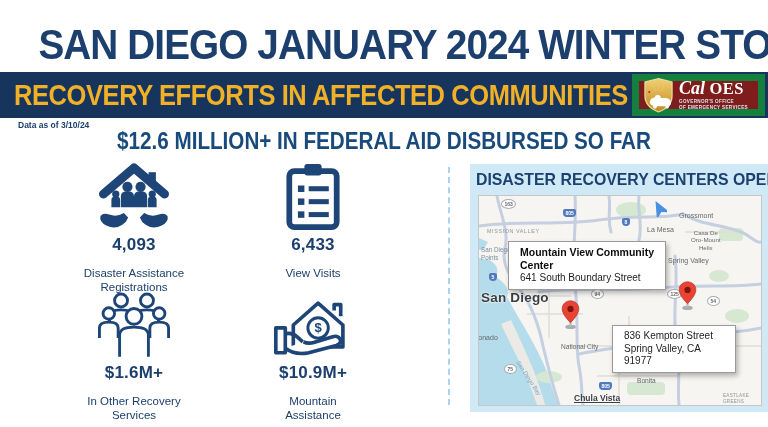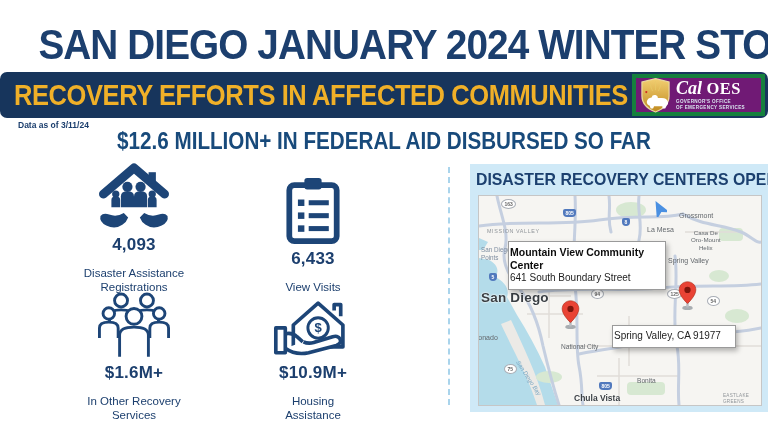--- a/index.html
+++ b/index.html
@@ -3,43 +3,43 @@
 <meta charset="utf-8">
 <style>
   html,body{margin:0;padding:0;background:#fff;}
   .stage{position:relative;width:768px;height:427px;overflow:hidden;background:#ffffff;
          font-family:"Liberation Sans", sans-serif;}
 
   
   .main-title{position:absolute;left:0;top:20px;width:768px;text-align:center;
     font-size:43px;font-weight:bold;line-height:48px;color:#1c3f6e;white-space:nowrap;
     letter-spacing:-1px;transform:scaleX(.9);transform-origin:center;}
-  .band{position:absolute;left:0;top:72px;width:768px;height:46px;background:#17355c;border-radius:7px;}
+  .band{position:absolute;left:0;top:72px;width:768px;height:46px;background:#17355c;}
   .band-text{position:absolute;left:14px;top:6px;font-size:30px;font-weight:bold;
     color:#f0b028;white-space:nowrap;letter-spacing:-0.5px;transform:scaleX(.85);
     transform-origin:left center;line-height:34px;}
   .logo-box{position:absolute;left:632px;top:2px;width:133px;height:42px;
-    background:#701a75;border:4px solid #15803d;display:flex;align-items:center;padding:0 4px;box-sizing:border-box;}
+    background:#7f1d1d;border:7px solid #15803d;display:flex;align-items:center;padding:0 4px;box-sizing:border-box;}
   .logo-shield{width:31px;height:37px;flex:0 0 auto;}
   .logo-text{margin-left:5px;color:#fff;}
   .logo-brand{white-space:nowrap;line-height:18px;}
   .logo-cal{font-family:"Liberation Serif", serif;font-style:italic;font-weight:bold;font-size:18px;}
   .logo-oes{font-family:"Liberation Serif", serif;font-weight:bold;font-size:16.5px;letter-spacing:.5px;}
   .logo-org{font-size:4.6px;font-weight:bold;letter-spacing:.35px;line-height:5.6px;color:#d9e4ef;margin-top:1px;}
 
   .data-as-of{position:absolute;left:18px;top:120px;font-size:8.5px;font-weight:bold;color:#1c3f6e;}
   .headline{position:absolute;left:0;top:127px;width:768px;text-align:center;font-size:24px;
     font-weight:bold;color:#184a7b;white-space:nowrap;transform:scaleX(.86);transform-origin:center;}
 
   
   .stat{position:absolute;width:170px;text-align:center;color:#1c3f6e;}
   .stat .icon-wrap{height:70px;display:flex;align-items:center;justify-content:center;}
   .stat .value{font-size:17px;font-weight:bold;margin-top:3px;letter-spacing:.2px;}
   .stat .label{font-size:11.5px;line-height:13.5px;white-space:pre-line;margin-top:12px;}
-  .stat1{left:49px;top:162px;} .stat2{left:228px;top:176px;}
+  .stat1{left:49px;top:162px;} .stat2{left:228px;top:162px;}
   .stat3{left:49px;top:290px;} .stat4{left:228px;top:290px;}
 
   
   .divider{position:absolute;left:448px;top:167px;height:238px;border-left:2px dashed #a9d4ec;}
 
   
   .panel{position:absolute;left:470px;top:164px;width:298px;height:248px;background:#cfe9f7;}
   .panel-heading{position:absolute;left:0;right:0;top:6px;text-align:center;font-size:16.5px;
     font-weight:bold;color:#1c406f;white-space:nowrap;transform:scaleX(.96);transform-origin:center;}
   .map{position:absolute;left:8px;top:31px;width:282px;height:209px;background:#f6f5f2;
@@ -50,38 +50,38 @@
   .mlbl0{left:8px;top:31px;font-size:5.4px;letter-spacing:.6px;color:#8f9499;}
   .mlbl1{left:200px;top:16px;}
   .mlbl2{left:168px;top:30px;}
   .mlbl3{left:212px;top:33px;font-size:6.2px;line-height:7.4px;text-align:center;}
   .mlbl4{left:189px;top:61px;}
   .mlbl5{left:2px;top:50px;font-size:6.3px;line-height:7.6px;color:#7e8da0;}
   .mlbl6{left:2px;top:98px;font-size:13.5px;font-weight:bold;color:#3a3f44;letter-spacing:.2px;text-shadow:0 0 2px #fff,0 0 2px #fff;}
   .mlbl7{left:-3px;top:138px;}
   .mlbl8{left:82px;top:147px;font-size:6.6px;}
   .mlbl9{left:158px;top:181px;font-size:6.6px;}
-  .mlbl10{left:95px;top:198px;font-size:8.5px;font-weight:bold;color:#3a3f44;text-shadow:0 0 2px #fff;}
+  .mlbl10{left:95px;top:198px;font-size:8.5px;font-weight:bold;color:#3a3f44;text-shadow:0 0 2px #fff;text-decoration:underline;}
   .mlbl11{left:244px;top:197px;font-size:4.6px;line-height:5.6px;letter-spacing:.3px;color:#8f9499;}
   .mlbl12{left:42px;top:163px;font-size:6px;color:#79a6c2;font-style:italic;transform:rotate(57deg);transform-origin:left top;}
 
   .shield{position:absolute;z-index:2;font-size:5px;line-height:1;padding:1.5px 2.5px;font-weight:bold;}
   .is{background:#5179bd;color:#fff;border-radius:2px 2px 4px 4px;}
   .st{background:#fff;color:#666;border:1px solid #a9aeb6;border-radius:50%;}
   .sh0{left:22px;top:3px;}  .sh1{left:84px;top:13px;} .sh2{left:143px;top:22px;}
   .sh3{left:10px;top:77px;} .sh4{left:112px;top:93px;} .sh5{left:188px;top:93px;}
   .sh6{left:228px;top:100px;} .sh7{left:25px;top:168px;} .sh8{left:120px;top:186px;}
 
   .nav-arrow{position:absolute;left:173px;top:4px;z-index:2;}
 
   .pin{position:absolute;width:19px;height:30px;z-index:4;}
   .pin1{left:82px;top:104px;} .pin2{left:199px;top:85px;}
 
   .callout{position:absolute;background:#fff;border:1px solid #9a9a9a;z-index:5;
-    box-shadow:2px 3px 5px rgba(0,0,0,.28);padding:4px 1px;box-sizing:border-box;}
+    box-shadow:2px 3px 5px rgba(0,0,0,.28);padding:4px 11px;box-sizing:border-box;}
   .callout .cname{font-weight:bold;font-size:10.5px;color:#0d0d0d;line-height:13px;}
   .callout .caddr{font-size:10px;color:#1d1d1d;line-height:12.5px;}
   .callout1{left:29px;top:45px;width:158px;}
   .callout2{left:133px;top:129px;width:124px;}
 </style>
 </head>
 <body>
 
 <div class="stage">
 
@@ -112,21 +112,21 @@
           <span class="logo-oes">OES</span>
         </div>
         <div class="logo-org">
           <div>GOVERNOR'S OFFICE</div>
           <div>OF EMERGENCY SERVICES</div>
         </div>
       </div>
     </div>
   </div>
 
-  <div class="data-as-of">Data as of 3/11/24</div>
+  <div class="data-as-of">Data as of 3/10/24</div>
   <div class="headline">$12.6 MILLION+ IN FEDERAL AID DISBURSED SO FAR</div>
 
   <div class="stat stat1">
     <div class="icon-wrap">
       <svg width="82" height="70" viewBox="0 0 104 96">
         <g fill="#1d4577">
           <path d="M10 44 L52 8 L94 44" fill="none" stroke="#1d4577" stroke-width="12" stroke-linecap="round" stroke-linejoin="round"></path>
           <rect x="72" y="14" width="10" height="16"></rect>
           <circle cx="43" cy="34" r="7"></circle>
             <path d="M34 62 V47 q0-7 9-7 t9 7 V62 z"></path>
@@ -195,21 +195,21 @@
           <path d="M84 28 V20 h9 v16"></path>
           <circle cx="62" cy="52" r="14" fill="#ffffff" stroke-width="4"></circle>
           <rect x="4" y="52" width="13" height="34" fill="#ffffff"></rect>
           <path d="M17 80 q14 10 32 6 l38 -10 q8 -3 5 -9 q-3 -5 -10 -3 l-26 8 q-8 2 -14 -1" fill="#ffffff"></path>
           <path d="M17 60 q10 -2 16 4 l8 7"></path>
         </g>
         <text x="62" y="58" font-size="18" font-weight="bold" text-anchor="middle" fill="#1d4577">$</text>
       </svg>
     </div>
     <div class="value">$10.9M+</div>
-    <div class="label">Housing
+    <div class="label">Mountain
 Assistance</div>
   </div>
 
   <div class="divider"></div>
 
   <div class="panel">
     <div class="panel-heading">DISASTER RECOVERY CENTERS OPEN</div>
 
     <div class="map">
       <svg class="base" width="282" height="209" viewBox="0 0 282 209">
@@ -294,18 +294,19 @@
         <rect x="8.7" y="20" width="2.6" height="7" fill="#b9bdc2"></rect>
         <path d="M10 0 C5 0 1.2 3.8 1.2 8.6 C1.2 15 10 23 10 23 S18.8 15 18.8 8.6 C18.8 3.8 15 0 10 0 Z" fill="#e94335" stroke="#a52714" stroke-width=".6"></path>
         <circle cx="10" cy="8.6" r="3.3" fill="#7e150c"></circle>
       </svg>
 
       <div class="callout callout1">
         <div class="cname">Mountain View Community Center</div>
         <div class="caddr">641 South Boundary Street</div>
       </div>
       <div class="callout callout2">
+        <div class="caddr">836 Kempton Street</div>
         <div class="caddr">Spring Valley, CA 91977</div>
       </div>
     </div>
   </div>
 
 </div>
 
 </body></html>

